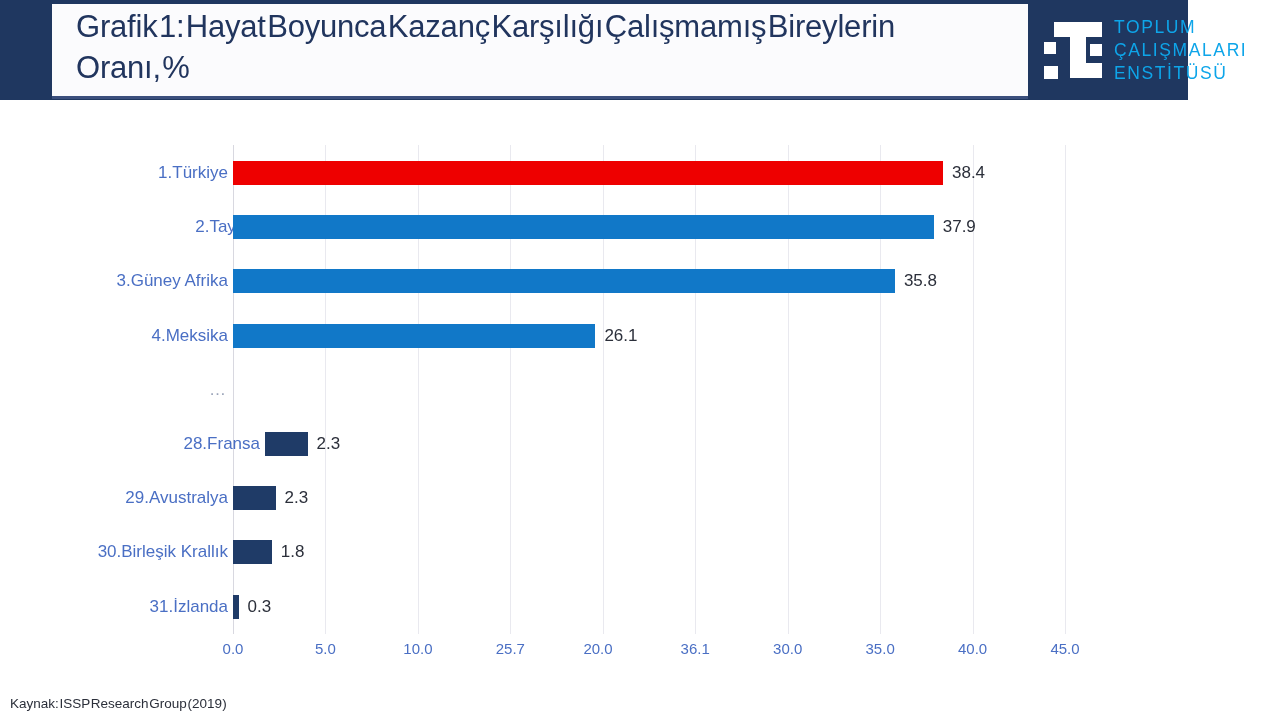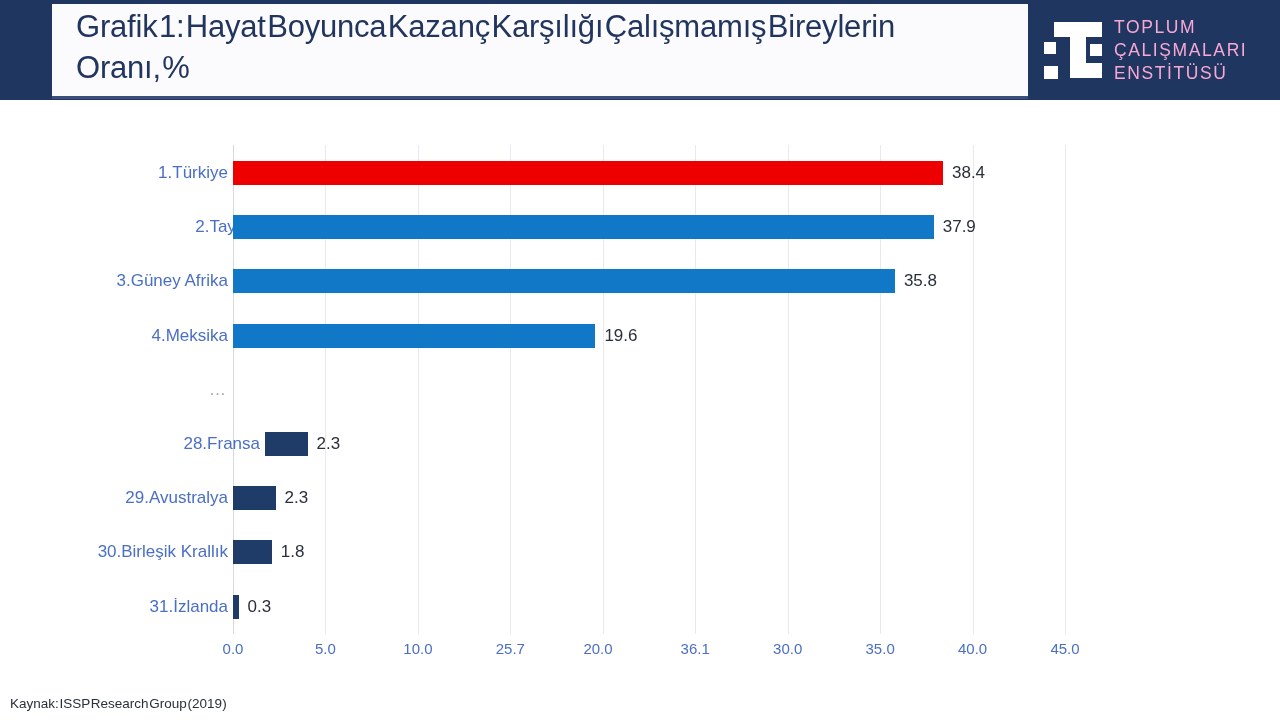--- a/index.html
+++ b/index.html
@@ -5,21 +5,21 @@
   html,body{margin:0;padding:0;}
   body{
     width:1280px;height:720px;
     background:#ffffff;
     font-family:"Liberation Sans","DejaVu Sans",sans-serif;
     overflow:hidden;position:relative;
   }
 
   
   .header{
-    position:absolute;left:0;top:0;width:1280px;height:100px;
+    position:absolute;left:0;top:0;width:1188px;height:100px;
     background:#1f3760;
     box-sizing:border-box;
   }
   .header-panel{
     position:absolute;left:52px;top:4px;width:976px;height:92px;
     background:#fbfbfd;
     box-sizing:border-box;
   }
   .header-title{
     position:absolute;left:24px;top:2px;width:950px;
@@ -56,21 +56,21 @@
   .logo-mark .lm-sq1{
     position:absolute;left:0px;top:28px;width:12px;height:12px;background:#ffffff;
   }
   .logo-mark .lm-sq2{
     position:absolute;left:0px;top:52px;width:14px;height:13px;background:#ffffff;
   }
   .logo-mark .lm-sq3{
     position:absolute;left:46px;top:30px;width:12px;height:12px;background:#ffffff;
   }
   .logo-text{
-    margin-left:8px;color:#f9a8d4;
+    margin-left:8px;color:#0ea5e9;
     font-size:17.5px;line-height:23px;letter-spacing:1.6px;
   }
 
   
   .chart{
     position:absolute;left:0;top:100px;width:1212px;height:620px;
   }
   .plot{
     position:absolute;left:233px;top:45px;width:869px;height:489px;
   }
@@ -171,21 +171,21 @@
         <div class="val-label" style="left: 942.747px;">37.9</div>
       </div>
       <div class="row" style="top: 121.4px;">
         <div class="cat-label">3.Güney Afrika</div>
         <div class="bar" style="width: 661.919px;"></div>
         <div class="val-label" style="left: 903.919px;">35.8</div>
       </div>
       <div class="row" style="top: 175.6px;">
         <div class="cat-label">4.Meksika</div>
         <div class="bar" style="width: 362.391px;"></div>
-        <div class="val-label" style="left: 604.391px;">19.6</div>
+        <div class="val-label" style="left: 604.391px;">26.1</div>
       </div>
       <div class="row" style="top: 229.8px;">
         <div class="cat-label ellipsis">…</div>
       </div>
       <div class="row" style="top: 284px; margin-left: 32px;">
         <div class="cat-label">28.Fransa</div>
         <div class="bar dim" style="width: 42.5255px;"></div>
         <div class="val-label" style="left: 284.526px;">2.3</div>
       </div>
       <div class="row" style="top: 338.2px;">

